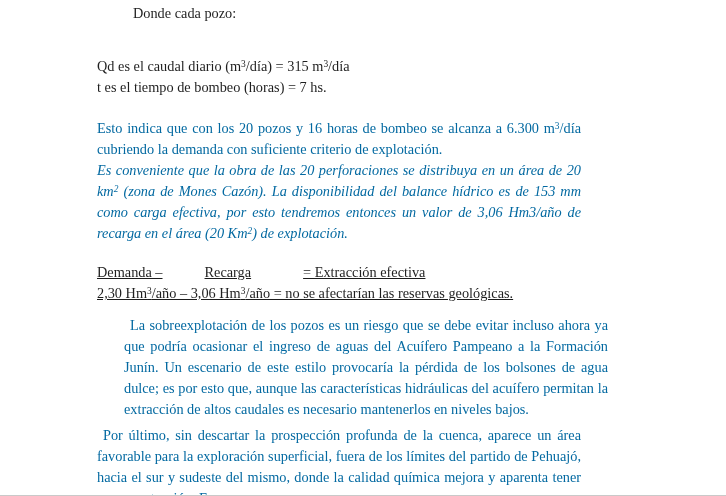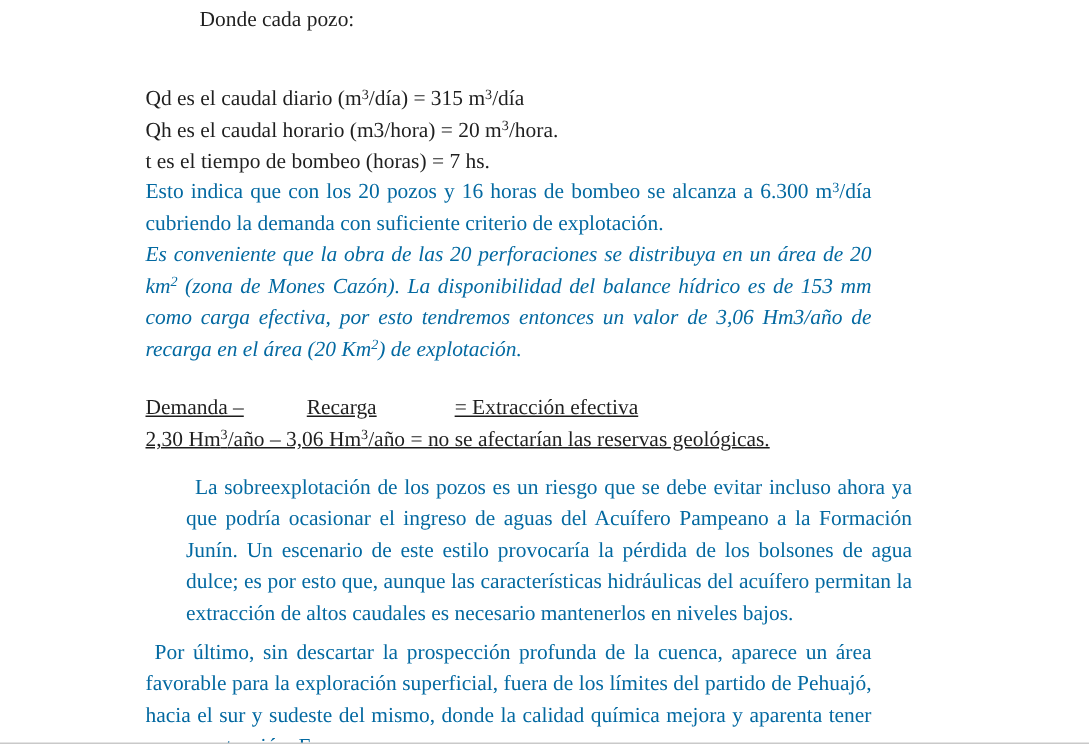--- a/index.html
+++ b/index.html
@@ -85,21 +85,20 @@
   <div class="text-column">
 
     <div class="blk" id="blk-donde">
       <div class="line">Donde cada pozo:</div>
     </div>
 
     <div class="blk" id="blk-defs">
 
       <div class="line"><span>Qd es el caudal diario (m</span><sup>3</sup><span>/día) = 315 m</span><sup>3</sup><span>/día</span></div>
 
-      <div class="line"><span>Qh es el caudal horario (m3/hora) = 20 m</span><sup>3</sup><span>/hora.</span></div>
 
       <div class="line"><span>t es el tiempo de bombeo (horas) = 7 hs.</span></div>
 
     </div>
 
     <div class="blk" id="blk-esto">
       <p class="para"><span>Esto indica que con los 20 pozos y 16 horas de bombeo se alcanza a 6.300 m</span><sup>3</sup><span>/día cubriendo la demanda con suficiente criterio de explotación.</span></p>
     </div>
 
     <div class="blk" id="blk-conveniente">

